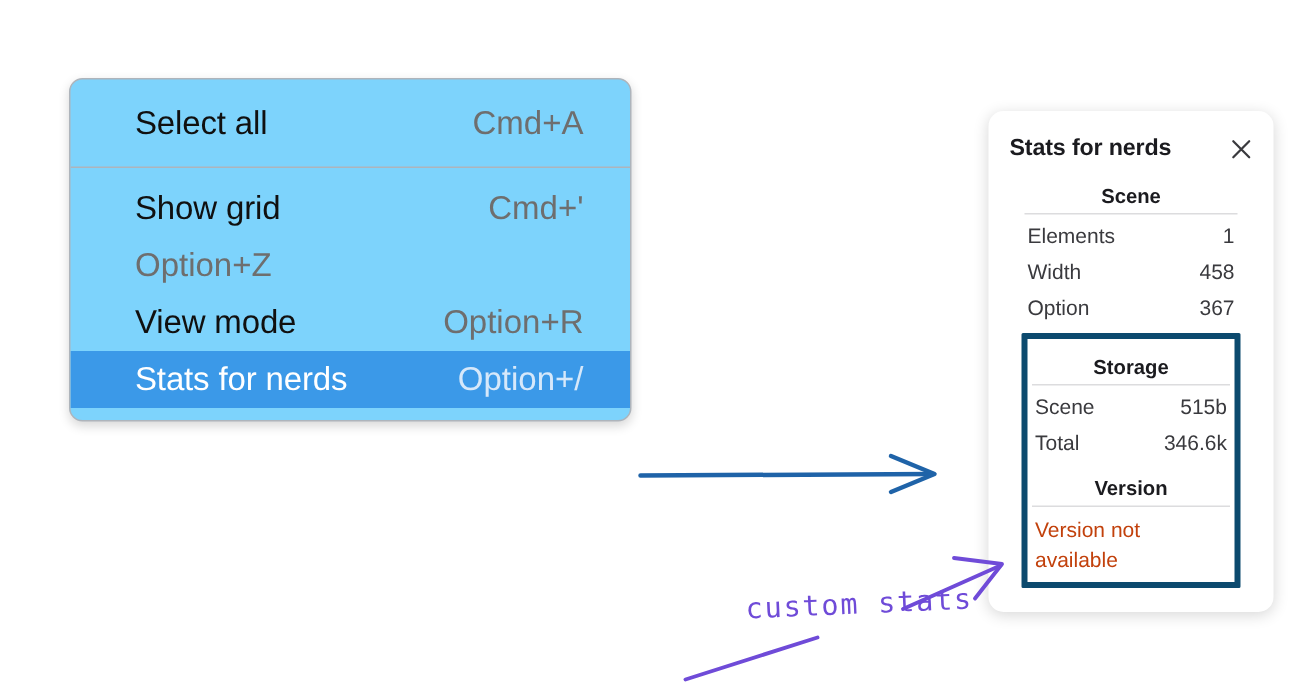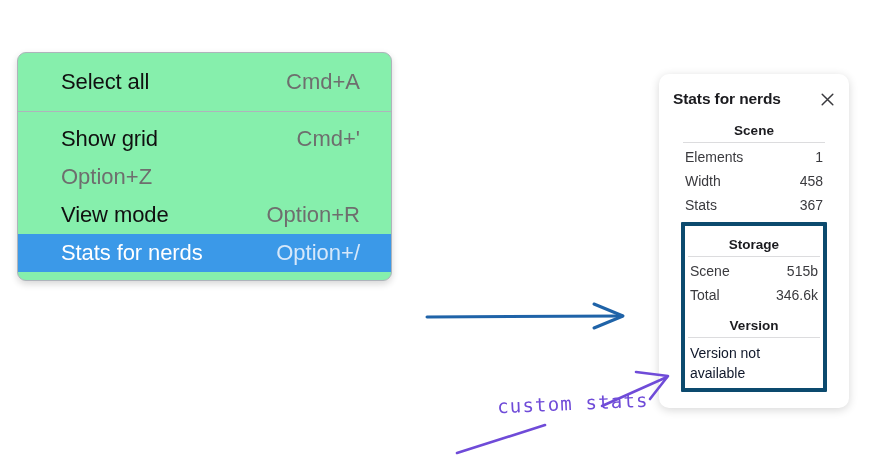--- a/index.html
+++ b/index.html
@@ -12,24 +12,24 @@
     height: 461px;
     position: relative;
     overflow: hidden;
     font-family: "Liberation Sans", sans-serif;
     -webkit-font-smoothing: antialiased;
   }
 
   
   .context-menu {
     position: absolute;
-    left: 17px;
+    left: 46px;
     top: 52px;
     width: 375px;
-    background: #86efac;
+    background: #7dd3fc;
     border: 1px solid #aeb4bb;
     border-radius: 9px;
     box-shadow: 0 3px 7px rgba(0,0,0,0.16);
     overflow: hidden;
     box-sizing: border-box;
   }
   .menu-group {
     padding: 8px 0 8px 0;
   }
   .menu-group.first { padding: 10px 0 10px 0; }
@@ -120,21 +120,21 @@
     font-size: 14px;
     color: #3a3a3e;
     padding: 2px 4px;
     line-height: 20px;
     gap: 36px;
   }
   .sp-row .sp-key { }
   .sp-row .sp-val { }
   .sp-note {
     font-size: 14px;
-    color: #0f172a;
+    color: #c2410c;
     padding: 3px 4px;
     line-height: 20px;
   }
 
   
   .sp-highlight {
     border: 4px solid #0c4a6e;
     border-radius: 1px;
     margin: 5px 0 0 0;
     padding: 0 1px 2px 1px;
@@ -210,21 +210,21 @@
     <div class="sp-rule"></div>
     <div class="sp-row">
       <span class="sp-key">Elements</span>
       <span class="sp-val">1</span>
     </div>
     <div class="sp-row">
       <span class="sp-key">Width</span>
       <span class="sp-val">458</span>
     </div>
     <div class="sp-row">
-      <span class="sp-key">Stats</span>
+      <span class="sp-key">Option</span>
       <span class="sp-val">367</span>
     </div>
 
     <div class="sp-highlight">
 
       <div class="sp-section-title">Storage</div>
       <div class="sp-rule"></div>
       <div class="sp-row">
         <span class="sp-key">Scene</span>
         <span class="sp-val">515b</span>

